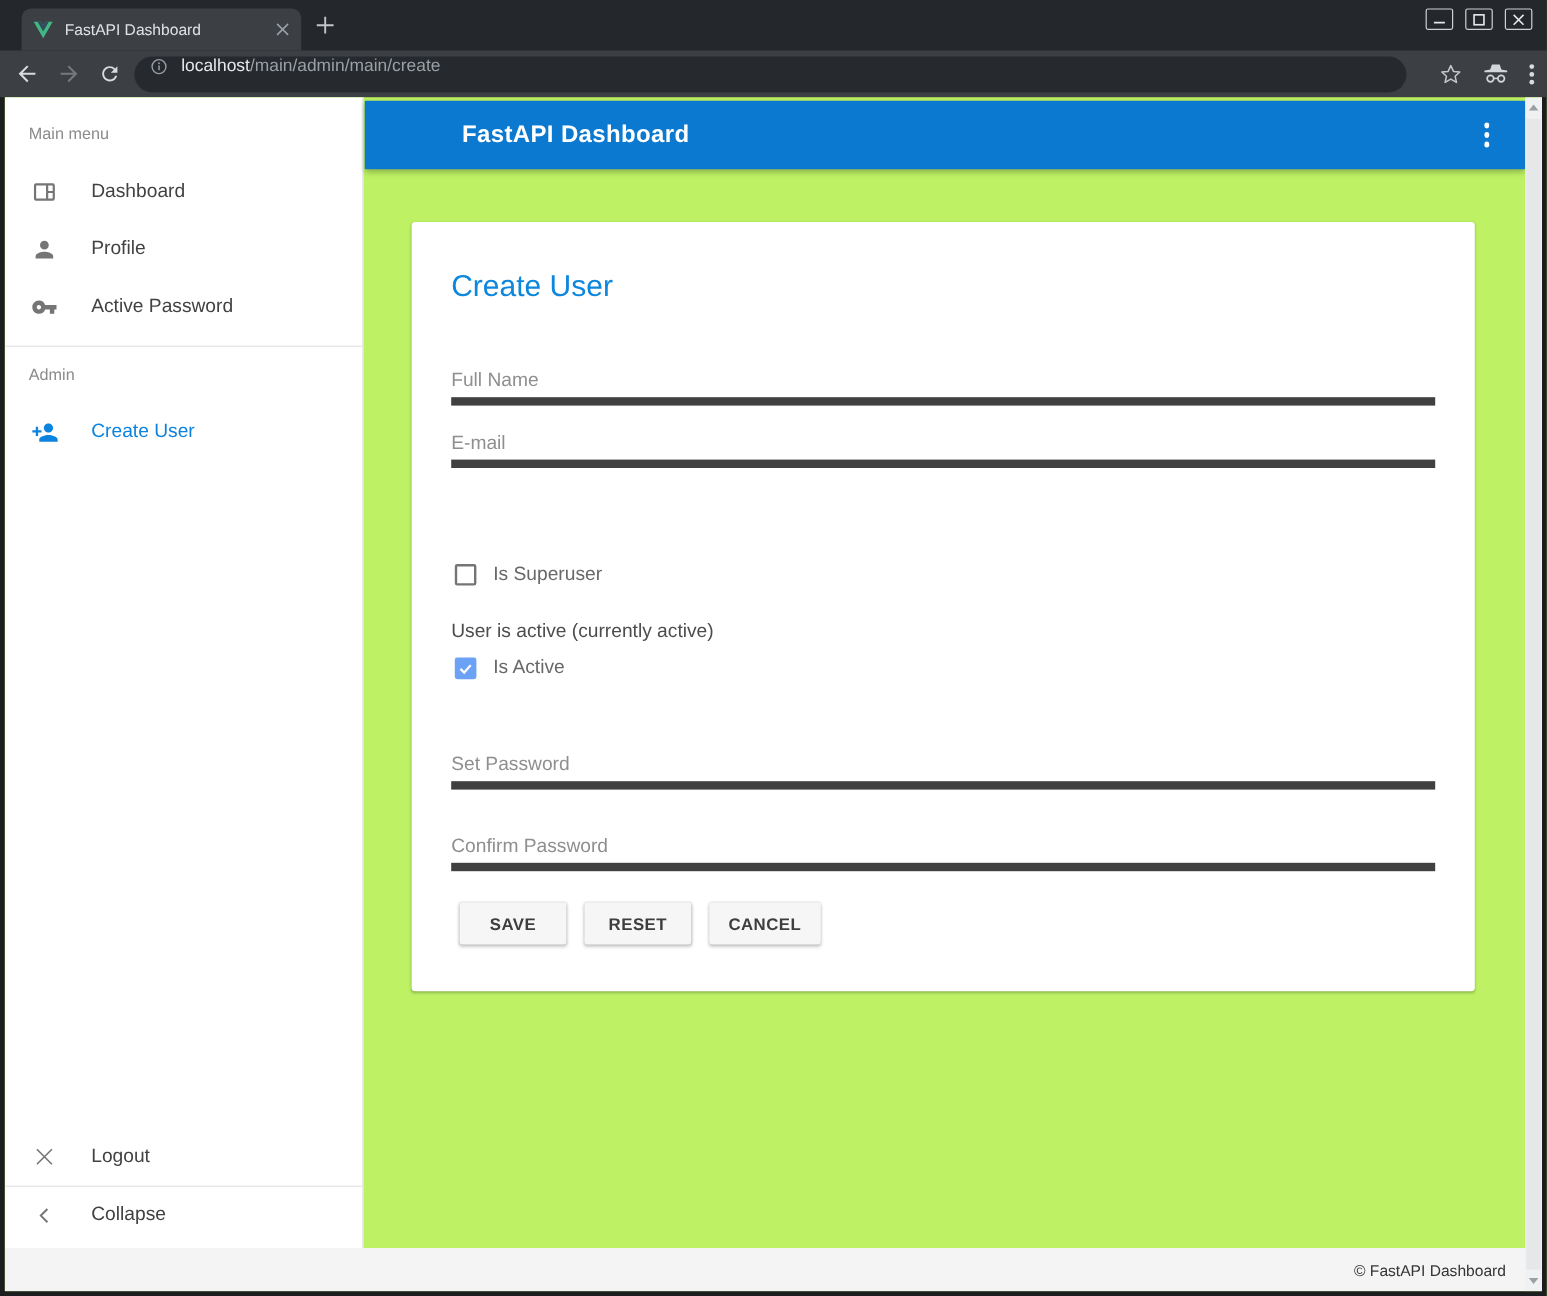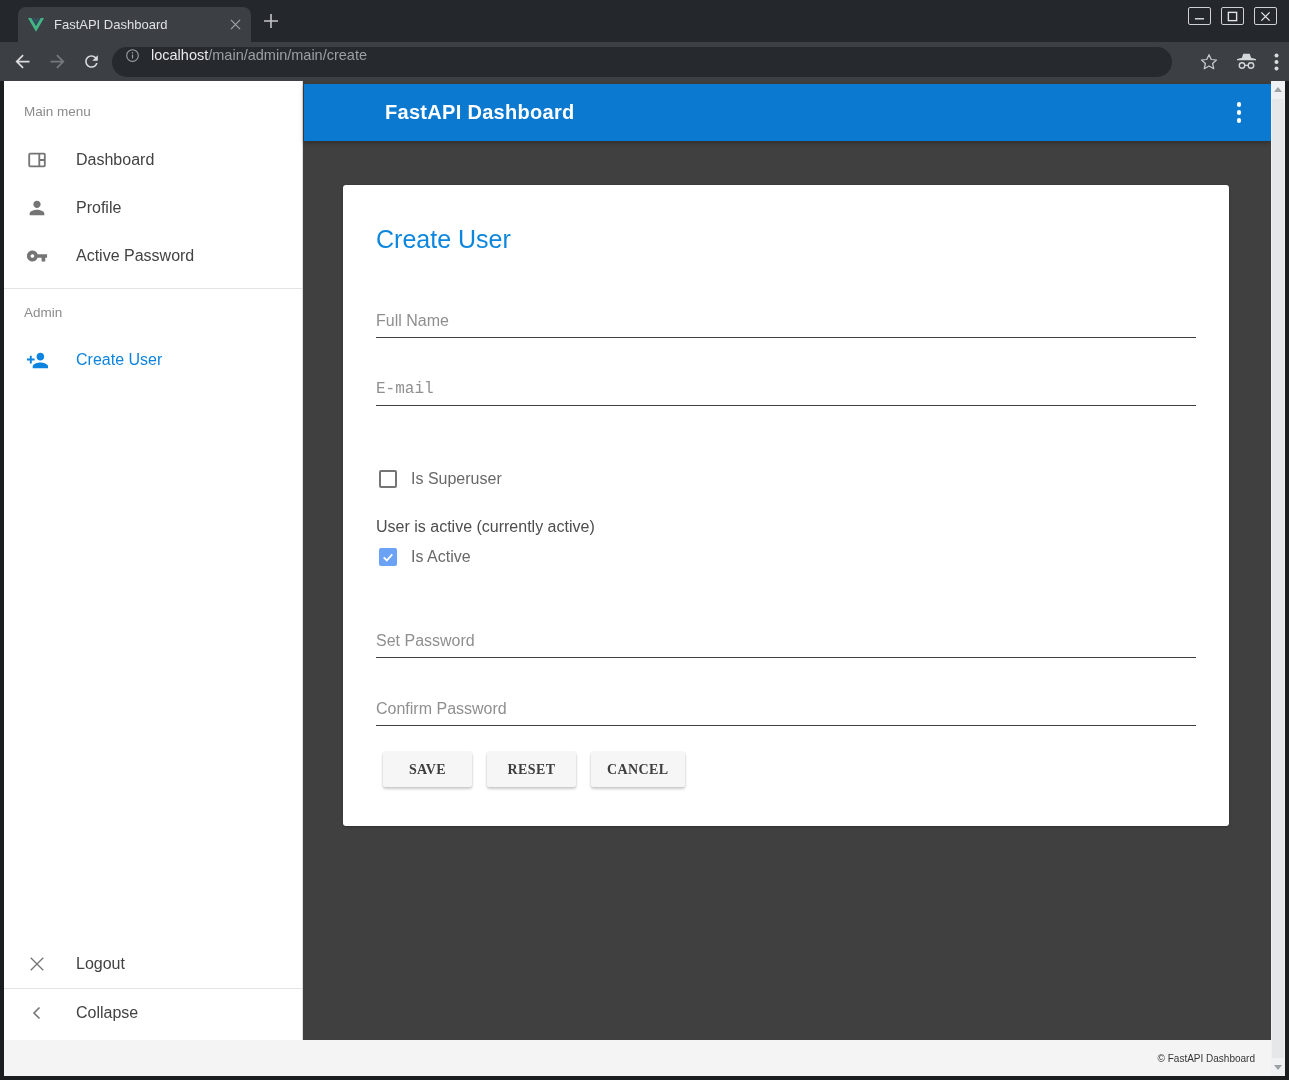--- a/index.html
+++ b/index.html
@@ -20,56 +20,56 @@
   .win-btn{width:23px;height:18px;border:1px solid #cfd1d3;border-radius:2px;background:transparent;
            display:flex;align-items:center;justify-content:center;padding:0;}
   .toolbar{position:absolute;top:42px;left:0;right:0;height:39px;background:#3c4045;}
   .nav-icons{position:absolute;left:12px;top:42px;height:39px;display:flex;align-items:center;gap:14px;}
   .urlbar{position:absolute;left:112px;top:47px;right:117px;height:30px;border-radius:15px;background:#26292d;
           display:flex;align-items:flex-start;padding:0 12px;box-sizing:border-box;}
   .url-host{color:#e8eaec;font-size:14.5px;margin-left:10px;}
   .url-path{color:#9aa0a5;font-size:14.5px;}
   .toolbar-right{position:absolute;right:10px;top:42px;height:39px;display:flex;align-items:center;gap:16px;}
   
-  .page{position:absolute;top:81px;left:4px;right:4px;bottom:4px;background:#404040;overflow:hidden;}
+  .page{position:absolute;top:81px;left:4px;right:4px;bottom:4px;background:#bef264;overflow:hidden;}
   .sidebar{position:absolute;left:0;top:0;width:299px;height:959px;background:#fff;border-right:1px solid #dcdcdc;box-sizing:border-box;}
   .section-label{margin:23px 20px 17px 20px;font-size:13.5px;color:#8b8b8b;}
   .nav-item{height:48px;display:flex;align-items:center;padding-left:21px;cursor:pointer;}
   .nav-item .nicon{width:24px;height:24px;display:flex;align-items:center;justify-content:center;}
   .nav-item .nlabel{margin-left:27px;font-size:16px;color:#424242;}
   .nav-item.active .nlabel{color:#0c83df;}
   .sidebar-divider{border:none;border-top:1px solid #e4e4e4;margin:8px 0 0 0;}
   .sidebar-bottom{position:absolute;left:0;right:0;bottom:3px;}
   
   .appbar{position:absolute;left:300px;right:14px;top:3px;height:57px;background:#0b79d0;
           display:flex;align-items:center;box-shadow:0 2px 5px rgba(0,0,0,.28);}
   .hamburger{margin-left:33px;width:20px;display:flex;flex-direction:column;gap:4px;}
   .hamburger span{display:block;height:2.2px;background:#fff;border-radius:1px;}
   .appbar-title{color:#fff;font-size:20px;font-weight:bold;letter-spacing:.3px;margin-left:28px;}
   .appbar-kebab{margin-left:auto;margin-right:30px;display:flex;flex-direction:column;gap:3.5px;}
   .appbar-kebab i{width:4.5px;height:4.5px;border-radius:50%;background:#fff;display:block;}
   .card{position:absolute;left:339px;top:104px;width:886px;height:641px;background:#fff;border-radius:3px;
         box-shadow:0 1px 3px rgba(0,0,0,.14),0 1px 2px rgba(0,0,0,.12);}
   .card-title{position:absolute;left:33px;top:40px;font-size:25px;font-weight:500;color:#0d86de;}
   .mfield{position:absolute;left:33px;width:820px;height:33px;}
-  .mfield input{width:100%;height:100%;border:none;border-bottom:1px solid #404040;background:transparent;
+  .mfield input{width:100%;height:100%;border:none;border-bottom:7px solid #404040;background:transparent;
                 font-size:16px;color:#333;outline:none;padding:0;font-family:inherit;box-sizing:border-box;}
   .mfield input::placeholder{color:#8f8f8f;opacity:1;}
   .hint{position:absolute;left:33px;font-size:16px;color:#4d4d4d;}
   .cbrow{position:absolute;left:36px;display:flex;align-items:center;gap:14px;cursor:pointer;}
   .cbox{width:18px;height:18px;border:2px solid #757575;border-radius:2px;box-sizing:border-box;background:#fff;}
   .cbox.checked{border:none;background:#6ba2f5;display:flex;align-items:center;justify-content:center;}
   .cblabel{font-size:16px;color:#686868;}
   .btnrow{position:absolute;left:40px;top:567px;display:flex;gap:15px;}
   .btn{min-width:89px;height:35px;background:#f6f6f6;border:none;border-radius:2px;padding:0 16px;
-       font-family:Liberation Serif, serif;font-size:14px;font-weight:bold;color:#3e3e3e;letter-spacing:.4px;
+       font-family:Liberation Sans, sans-serif;font-size:14px;font-weight:bold;color:#3e3e3e;letter-spacing:.4px;
        box-shadow:0 2px 3px rgba(0,0,0,.2),0 0 2px rgba(0,0,0,.12);cursor:pointer;text-align:center;}
   .footer{position:absolute;left:0;right:0;bottom:0;height:36px;background:#f4f4f5;
           display:flex;align-items:center;justify-content:flex-end;padding-right:30px;box-sizing:border-box;}
-  .footer span{font-size:10px;color:#353535;}
+  .footer span{font-size:13px;color:#353535;}
   
   .scrollbar{position:absolute;right:0;top:0;bottom:0;width:14px;background:#f0f1f2;}
   .sb-up,.sb-down{width:0;height:0;border-left:4.5px solid transparent;border-right:4.5px solid transparent;margin:6px auto;}
   .sb-up{border-bottom:5.5px solid #9aa0a3;}
   .sb-down{border-top:5.5px solid #9aa0a3;position:absolute;bottom:6px;left:2.5px;margin:0;}
   .sb-thumb{position:absolute;left:1px;right:1px;top:18px;bottom:18px;background:#e6e7e8;}
 </style>
 </head>
 <body>
 
@@ -241,21 +241,21 @@
         <i></i>
       </span>
   </header>
 
   <section class="card">
     <h1 class="card-title" style="margin:0;">Create User</h1>
 
     <div class="mfield" style="top:120px;">
       <input type="text" placeholder="Full Name" style="">
     </div>
-    <div class="mfield" style="top:188px;font-family:Liberation Mono, monospace;">
+    <div class="mfield" style="top:172px;">
       <input type="text" placeholder="E-mail" style="">
     </div>
 
     <div class="cbrow" style="top:285px;align-items:center;">
       <span class="cbox"></span>
       <span class="cblabel">Is Superuser</span>
     </div>
 
     <div class="hint" style="top:333px;">User is active (currently active)</div>
     <div class="cbrow" style="top:363px;">

